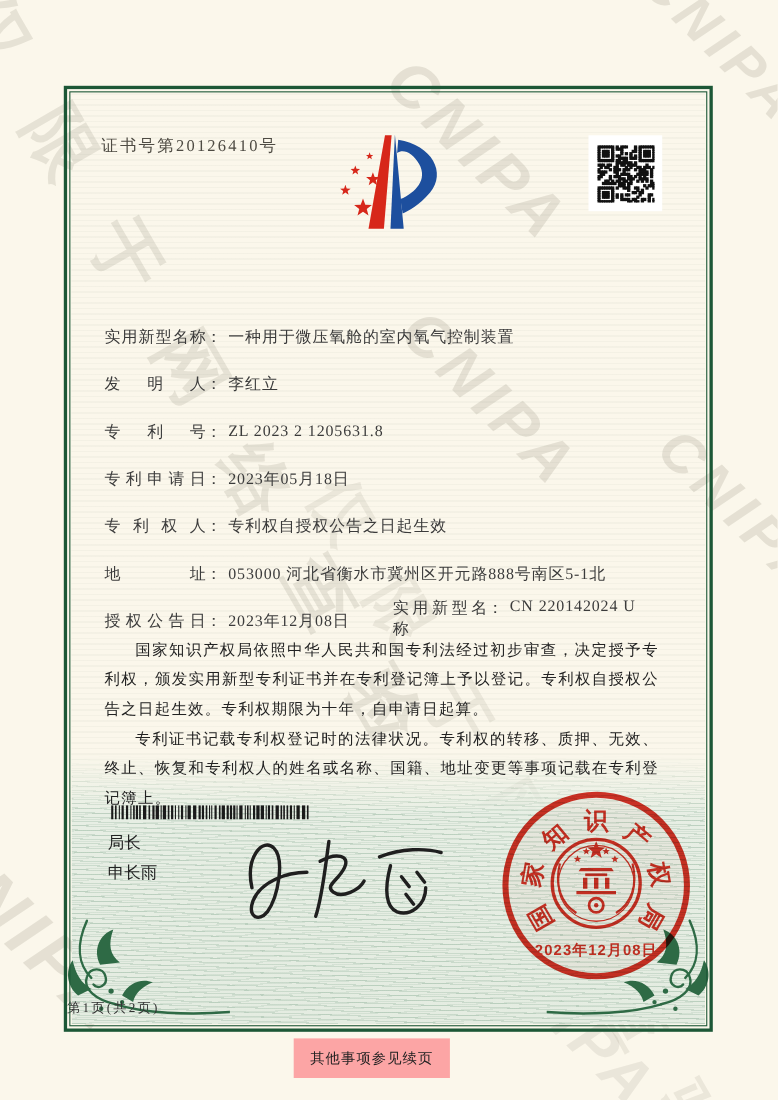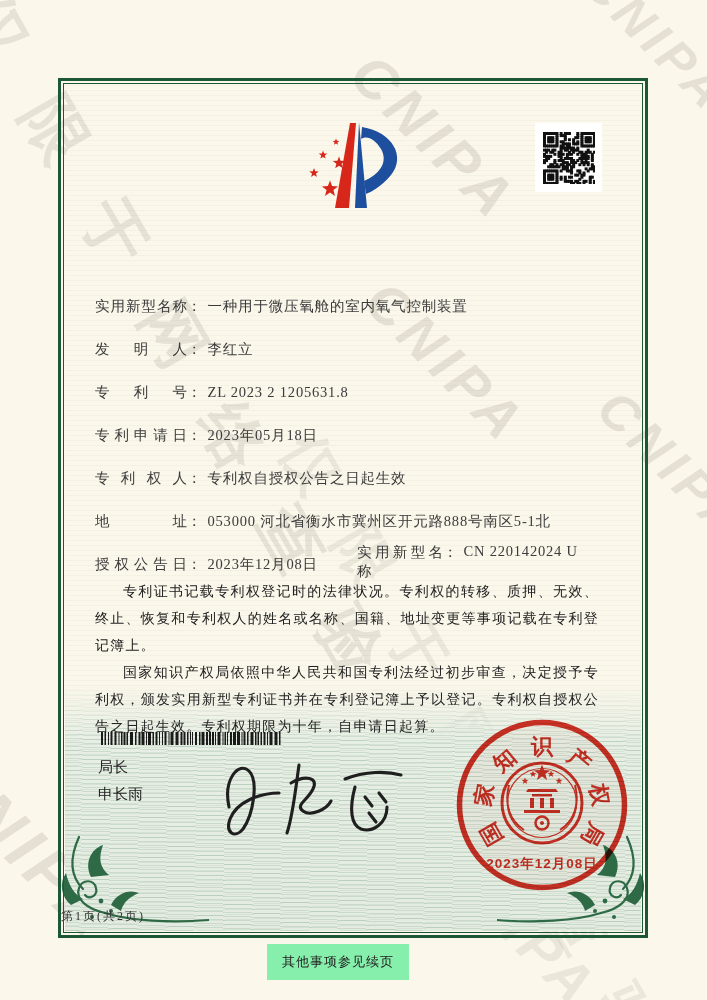--- a/index.html
+++ b/index.html
@@ -70,21 +70,21 @@
   .sig-stroke{fill:none;stroke:#1f1f1f;stroke-width:3.1;stroke-linecap:round;stroke-linejoin:round;}
   .seal{position:absolute;left:391px;top:634px;width:180px;height:180px;mix-blend-mode:multiply;opacity:.95;}
   .seal-arc-char{font-family:"Liberation Serif","DejaVu Serif",serif;font-size:22px;font-weight:bold;fill:#d7271a;}
   .seal-date{font-family:"Liberation Sans","DejaVu Sans",sans-serif;font-size:13.5px;font-weight:bold;
              fill:#d7271a;letter-spacing:1px;}
   .seal-red{fill:#d7271a;}
   .seal-line{fill:none;stroke:#d7271a;}
   .page-info{position:absolute;left:0;bottom:10px;width:100%;text-align:left;
              font-size:12px;letter-spacing:2px;color:#333;}
 
-  .continuation{position:absolute;left:267px;top:944px;width:142px;height:36px;background:#86efac;
+  .continuation{position:absolute;left:267px;top:944px;width:142px;height:36px;background:#fca5a5;
                 display:flex;align-items:center;justify-content:center;z-index:2;
                 font-size:13px;letter-spacing:1px;color:#222;}
 </style>
 </head>
 <body>
 
 <div class="page">
 
   <div class="wm wm-zh wm-a">仅限于网络查验</div>
   <div class="wm wm-en wm-b">CNIPA</div>
@@ -115,20 +115,21 @@
       <path class="flourish-stroke" d="M46,80 C28,76 16,66 20,55 C23,46 35,46 37,55 C39,63 30,67 26,62"></path>
       <path class="flourish-stroke" d="M24,56 C12,44 10,26 20,4"></path>
       <path class="flourish-fill" d="M32,44 C25,30 32,16 44,12 C39,26 41,35 50,42 Z"></path>
       <path class="flourish-fill" d="M12,72 C2,64 0,50 7,40 C10,53 15,61 24,66 Z"></path>
       <path class="flourish-fill" d="M52,72 C58,60 70,56 80,60 C70,64 64,70 62,78 Z"></path>
       <circle class="flourish-fill" cx="42" cy="68" r="2.4"></circle>
       <circle class="flourish-fill" cx="52" cy="78" r="2"></circle>
       <circle class="flourish-fill" cx="33" cy="84" r="2"></circle>
     </svg>
 
+    <div class="cert-no">证书号第20126410号</div>
 
     <svg class="logo" viewBox="0 0 125 100">
       <g id="logo-stars">
           <path d="M53.0,25.5L53.9,27.8L56.3,27.9L54.4,29.5L55.1,31.8L53.0,30.5L50.9,31.8L51.6,29.5L49.7,27.9L52.1,27.8Z" fill="#d7271a"></path>
           <path d="M40.0,37.5L41.1,40.5L44.3,40.6L41.8,42.6L42.6,45.6L40.0,43.9L37.4,45.6L38.2,42.6L35.7,40.6L38.9,40.5Z" fill="#d7271a"></path>
           <path d="M56.0,43.5L57.6,47.8L62.2,48.0L58.6,50.8L59.8,55.3L56.0,52.7L52.2,55.3L53.4,50.8L49.8,48.0L54.4,47.8Z" fill="#d7271a"></path>
           <path d="M31.0,55.0L32.2,58.3L35.8,58.5L33.0,60.6L33.9,64.0L31.0,62.1L28.1,64.0L29.0,60.6L26.2,58.5L29.8,58.3Z" fill="#d7271a"></path>
           <path d="M47.0,67.5L49.1,73.1L55.1,73.4L50.4,77.1L52.0,82.9L47.0,79.6L42.0,82.9L43.6,77.1L38.9,73.4L44.9,73.1Z" fill="#d7271a"></path>
         </g>
       <polygon points="67,10 73,10 66,95 52,95" fill="#d7271a"></polygon>
@@ -480,22 +481,22 @@
           <span class="fvalue">2023年12月08日</span>
         <span class="grant-group">
           <span class="flabel">实用新型名称</span>
             <span class="fcolon">：</span>
             <span class="fvalue">CN 220142024 U</span>
         </span>
       </div>
     </div>
 
     <div class="paras">
+      <p>国家知识产权局依照中华人民共和国专利法经过初步审查，决定授予专利权，颁发实用新型专利证书并在专利登记簿上予以登记。专利权自授权公告之日起生效。专利权期限为十年，自申请日起算。</p>
       <p>专利证书记载专利权登记时的法律状况。专利权的转移、质押、无效、终止、恢复和专利权人的姓名或名称、国籍、地址变更等事项记载在专利登记簿上。</p>
-      <p>国家知识产权局依照中华人民共和国专利法经过初步审查，决定授予专利权，颁发实用新型专利证书并在专利登记簿上予以登记。专利权自授权公告之日起生效。专利权期限为十年，自申请日起算。</p>
     </div>
 
     <svg class="barcode" id="barcode-svg" viewBox="0 0 182 13" preserveAspectRatio="none">
         <rect x="0.0" y="0" width="2" height="13" fill="#1a1a1a"></rect>
         <rect x="3.5" y="0" width="1.5" height="13" fill="#1a1a1a"></rect>
         <rect x="7.0" y="0" width="1" height="13" fill="#1a1a1a"></rect>
         <rect x="9.5" y="0" width="2" height="13" fill="#1a1a1a"></rect>
         <rect x="13.5" y="0" width="2" height="13" fill="#1a1a1a"></rect>
         <rect x="17.5" y="0" width="1" height="13" fill="#1a1a1a"></rect>
         <rect x="20.0" y="0" width="1.5" height="13" fill="#1a1a1a"></rect>

